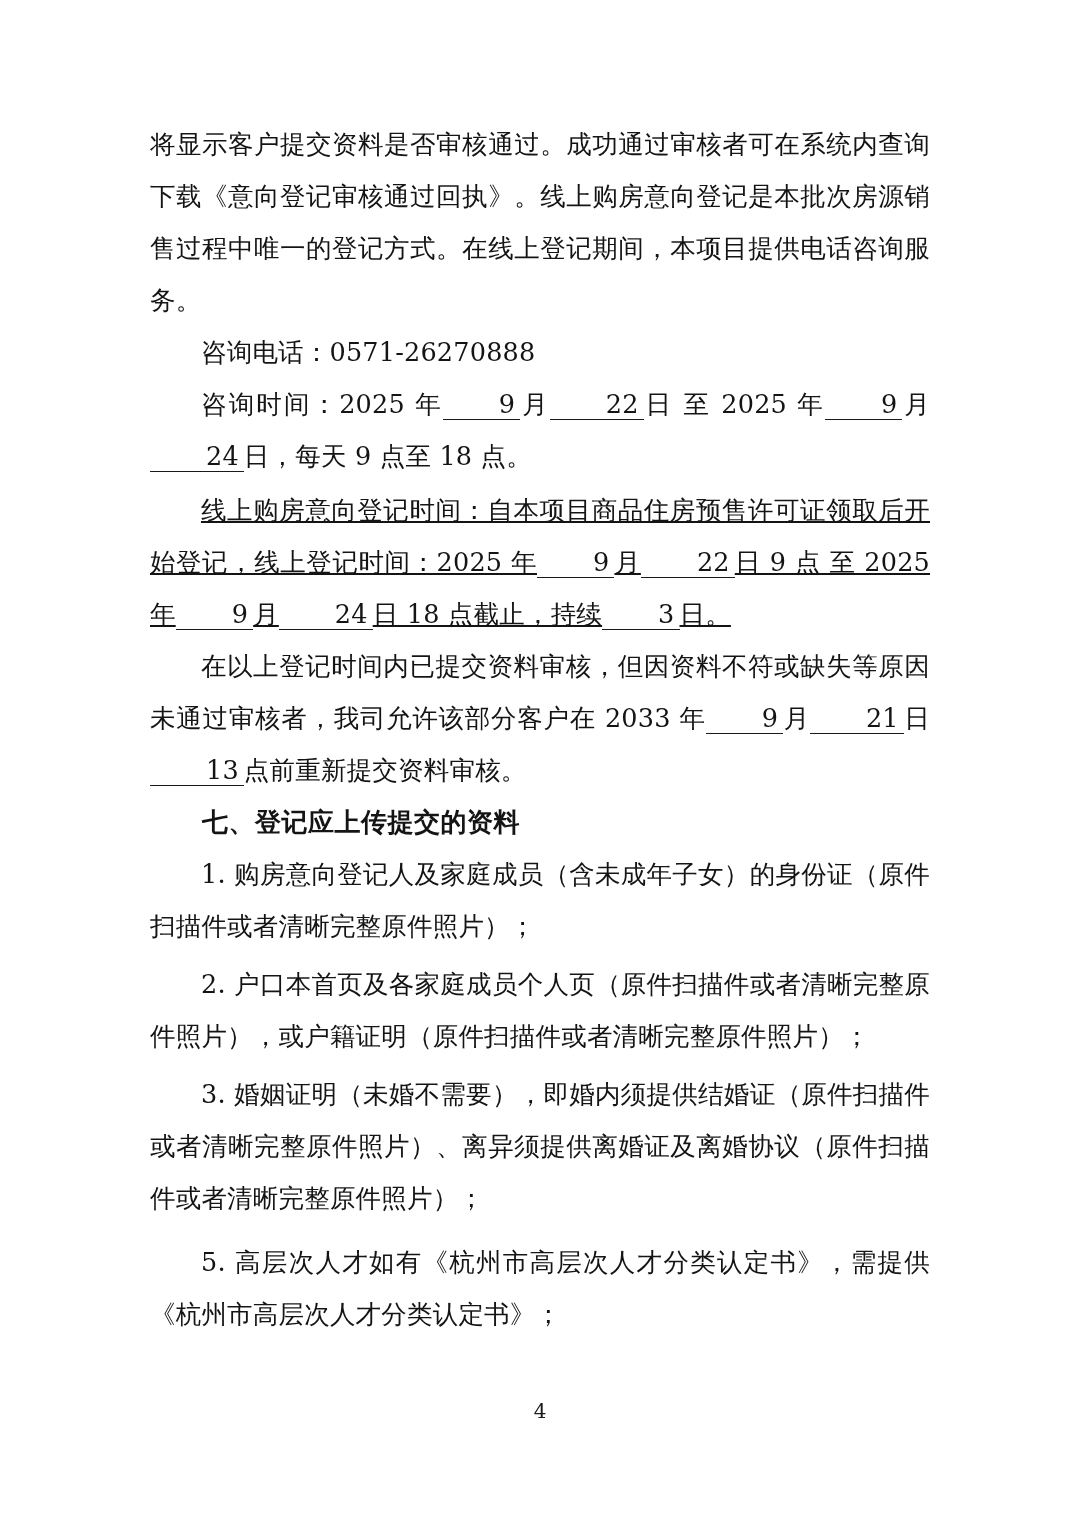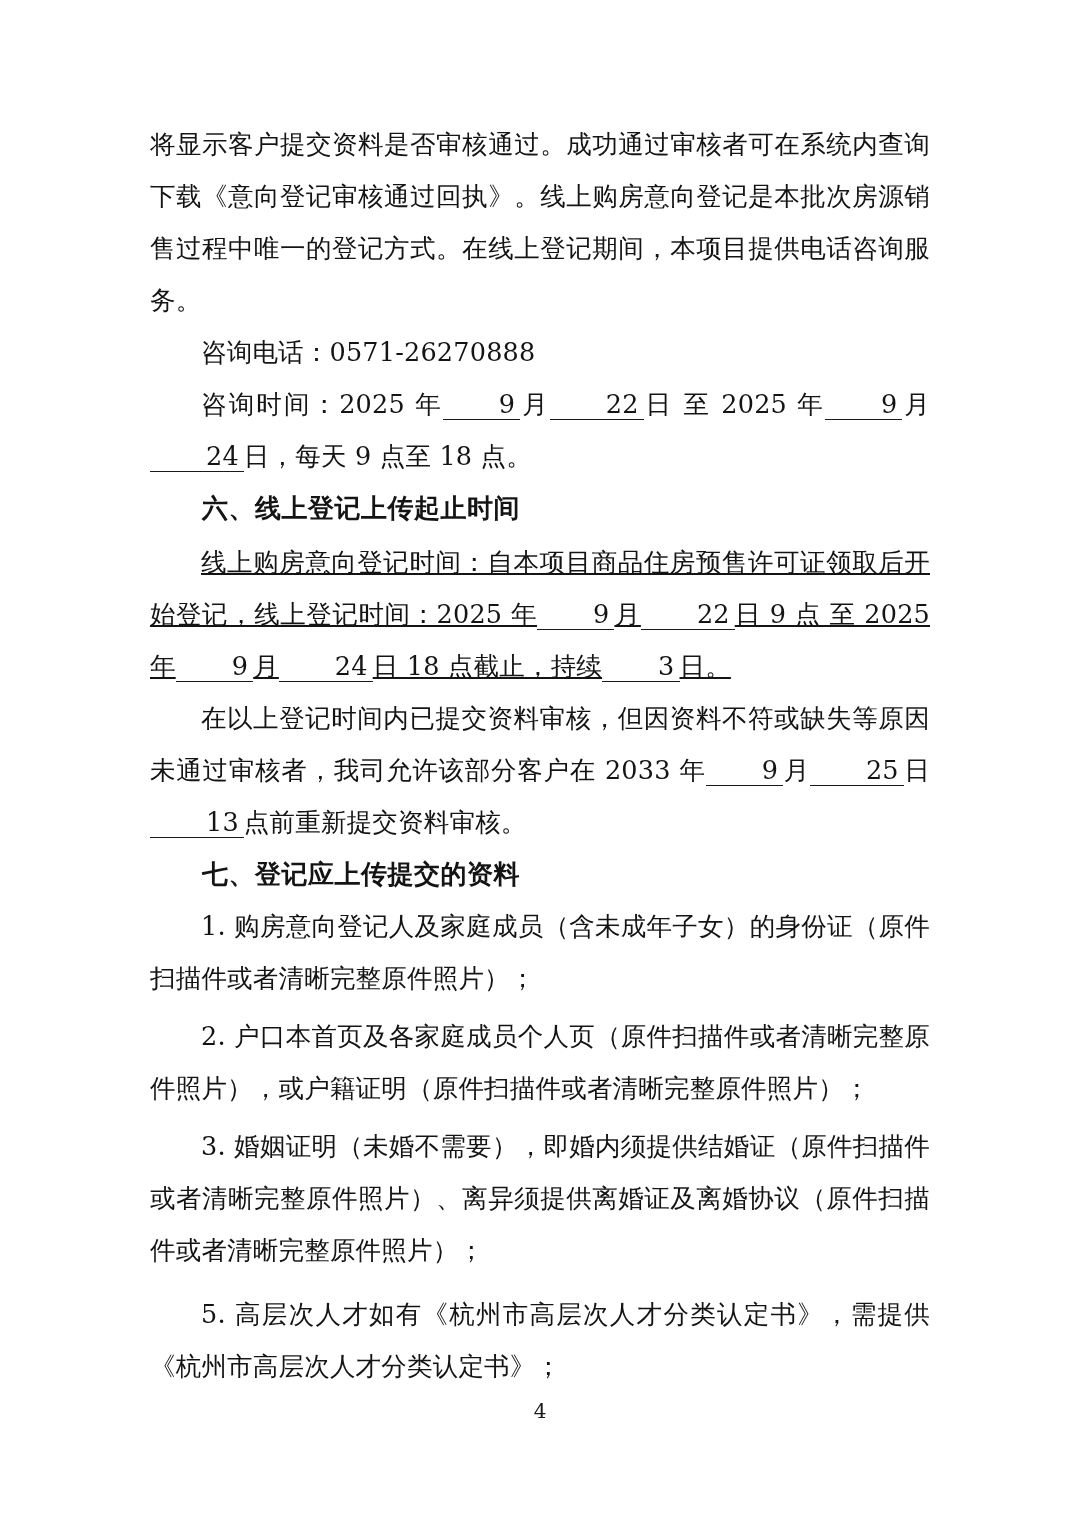--- a/index.html
+++ b/index.html
@@ -71,25 +71,24 @@
 
 <div class="page">
   <div class="content">
 
     <p class="para-block">将显示客户提交资料是否审核通过。成功通过审核者可在系统内查询下载《意向登记审核通过回执》。线上购房意向登记是本批次房源销售过程中唯一的登记方式。在线上登记期间，本项目提供电话咨询服务。</p>
 
     <p class="indent"><span>咨询电话：0571-26270888</span></p>
 
     <p class="indent"><span>咨询时间：2025 年</span><span class="blank narrow">9</span><span>月</span><span class="blank">22</span><span>日 至 2025 年</span><span class="blank narrow">9</span><span>月</span><span class="blank">24</span><span>日，每天 9 点至 18 点。</span></p>
 
-    <p class="heading">六、线上登记上传起止时间</p>
 
     <p class="indent section-lead"><span>线上购房意向登记时间：自本项目商品住房预售许可证领取后开始登记，线上登记时间：2025 年</span><span class="blank narrow">9</span><span>月</span><span class="blank">22</span><span>日 9 点 至 2025 年</span><span class="blank narrow">9</span><span>月</span><span class="blank">24</span><span>日 18 点截止，持续</span><span class="blank wide">3</span><span>日。</span></p>
 
-    <p class="indent"><span>在以上登记时间内已提交资料审核，但因资料不符或缺失等原因未通过审核者，我司允许该部分客户在 2033 年</span><span class="blank narrow">9</span><span>月</span><span class="blank">25</span><span>日</span><span class="blank">13</span><span>点前重新提交资料审核。</span></p>
+    <p class="indent"><span>在以上登记时间内已提交资料审核，但因资料不符或缺失等原因未通过审核者，我司允许该部分客户在 2033 年</span><span class="blank narrow">9</span><span>月</span><span class="blank">21</span><span>日</span><span class="blank">13</span><span>点前重新提交资料审核。</span></p>
 
     <p class="heading">七、登记应上传提交的资料</p>
 
     <p class="indent">1. 购房意向登记人及家庭成员（含未成年子女）的身份证（原件扫描件或者清晰完整原件照片）；</p>
     <div class="gap-sm"></div>
     <p class="indent">2. 户口本首页及各家庭成员个人页（原件扫描件或者清晰完整原件照片），或户籍证明（原件扫描件或者清晰完整原件照片）；</p>
     <div class="gap-sm"></div>
     <p class="indent">3. 婚姻证明（未婚不需要），即婚内须提供结婚证（原件扫描件或者清晰完整原件照片）、离异须提供离婚证及离婚协议（原件扫描件或者清晰完整原件照片）；</p>
     <div class="gap-sm"></div>
     <div class="gap-sm"></div>

